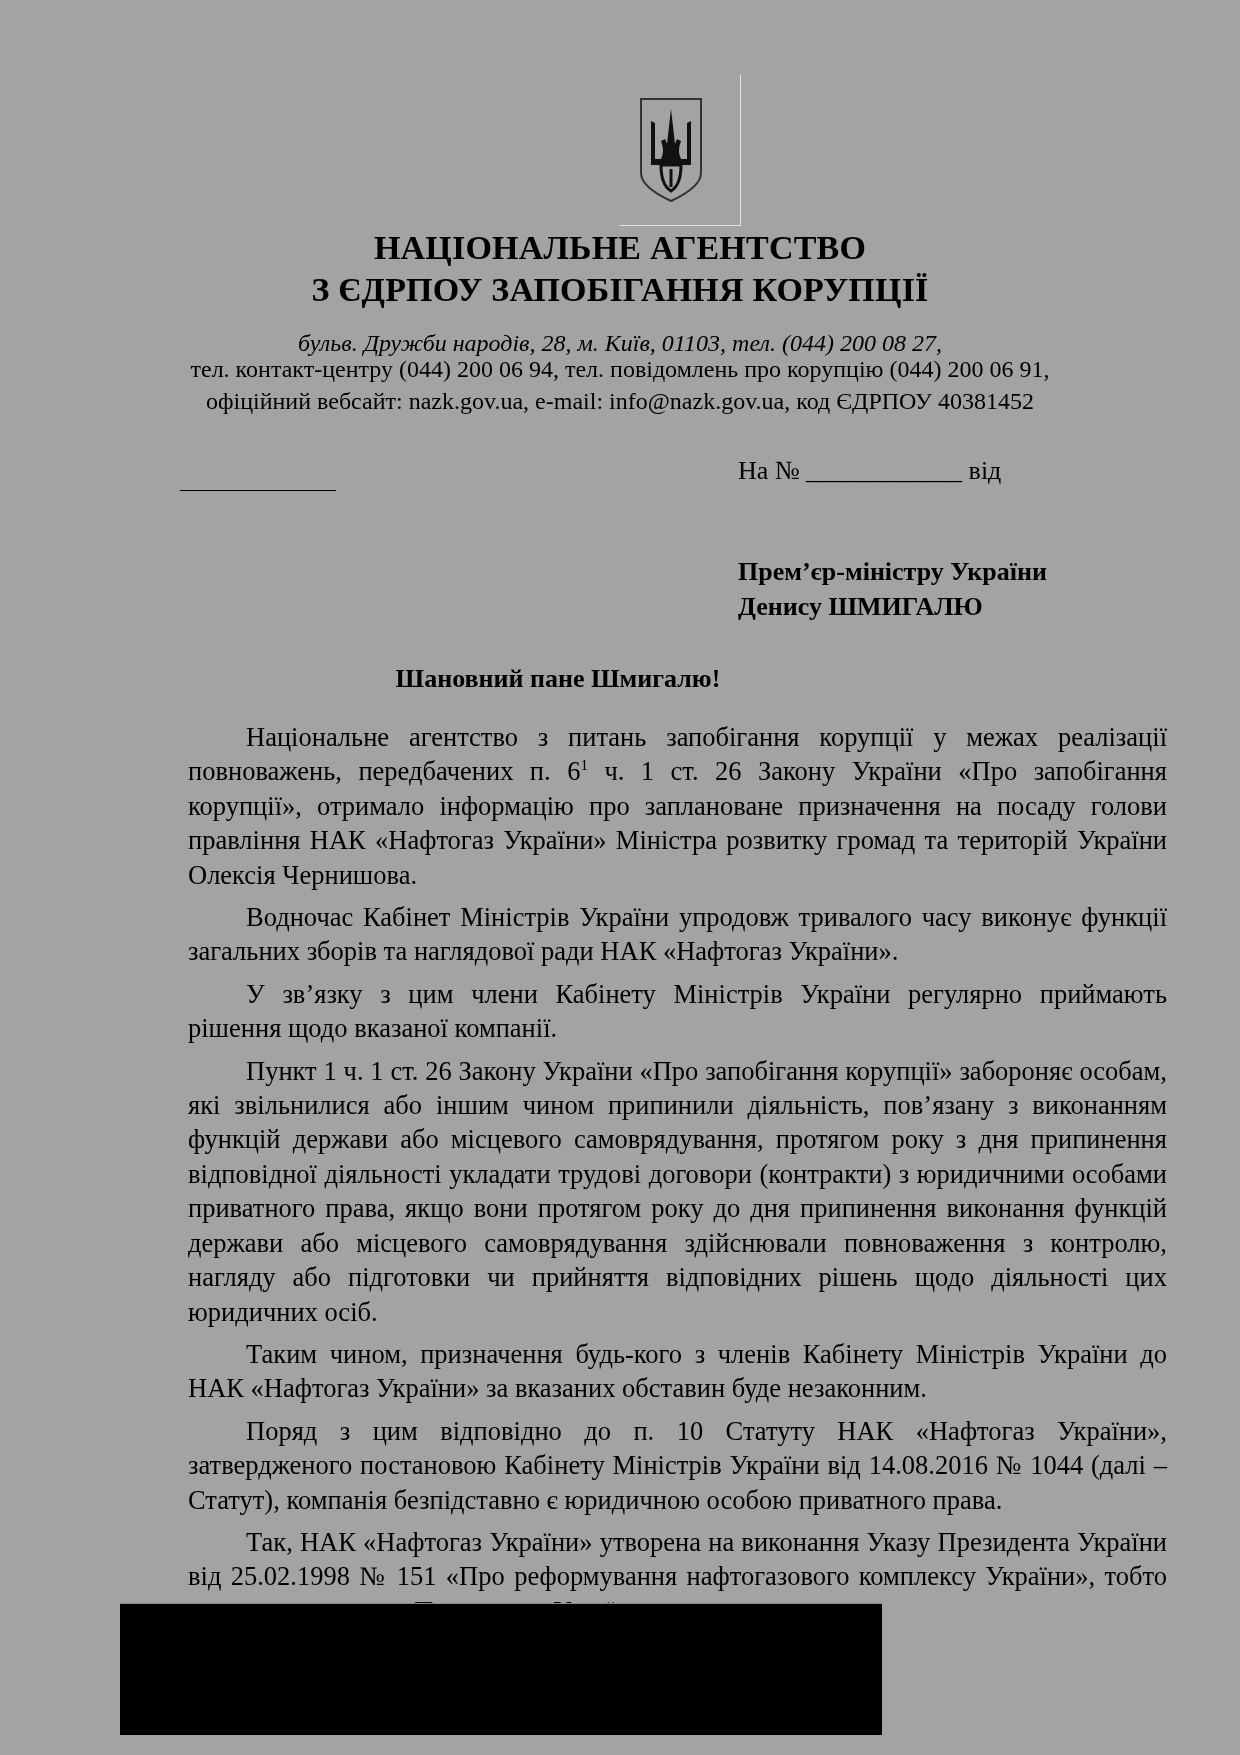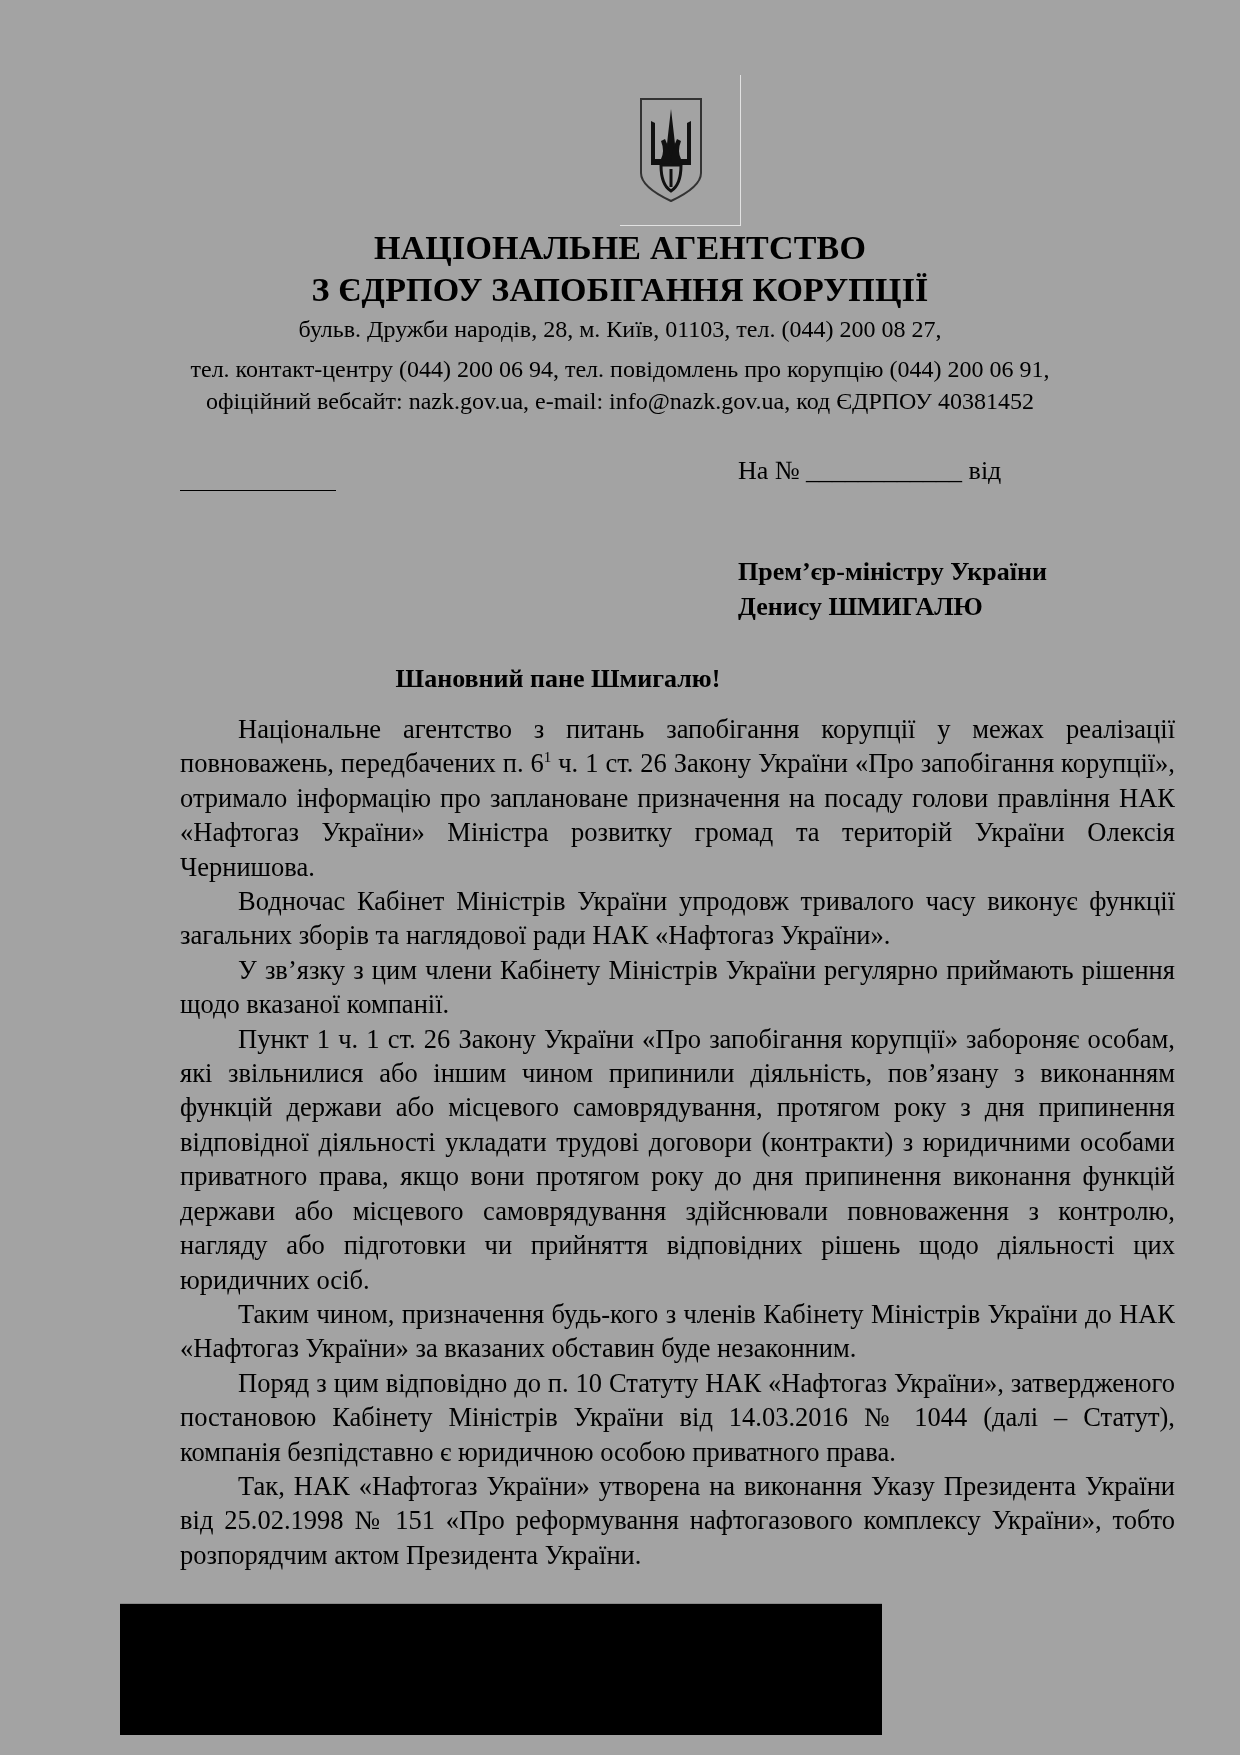--- a/index.html
+++ b/index.html
@@ -19,21 +19,21 @@
       position: absolute; left: 0; width: 1240px; text-align: center;
       font-weight: bold; font-size: 34px; line-height: 40px; letter-spacing: 0.2px;
     }
     .org-line1 { top: 228px; }
     .org-line2 { top: 270px; }
 
     .contact {
       position: absolute; left: 0; width: 1240px; text-align: center;
       font-size: 24px; line-height: 32px;
     }
-    .c1 { top: 313px; }
+    .c1 { top: 327px; font-style: italic; }
     .c2 { top: 353px; }
     .c3 { top: 385px; }
 
     .ref-line { position: absolute; left: 738px; top: 455px; font-size: 26px; line-height: 32px; white-space: pre; }
     .ref-underline { position: absolute; left: 180px; top: 490px; width: 156px; border-bottom: 1.5px solid #000; }
 
     .addressee {
       position: absolute; left: 738px; font-weight: bold; font-size: 26px; line-height: 34px;
     }
     .a1 { top: 555px; }
@@ -41,21 +41,21 @@
 
     .salutation {
       position: absolute; left: 0; width: 1116px; text-align: center;
       top: 662px; font-weight: bold; font-size: 26px; line-height: 34px;
     }
 
     .body-text {
       position: absolute; left: 180px; top: 712px; width: 995px;
       font-size: 26.5px; line-height: 34.4px; text-align: justify;
     }
-    .body-text p { margin: 0; text-indent: 58px; }
+    .body-text p { margin: 8px; text-indent: 58px; }
     .body-text sup { font-size: 15px; line-height: 0; vertical-align: 10px; }
 
     .redaction {
       position: absolute; left: 120px; top: 1603px; width: 762px; height: 131px;
       background: #000; border-top: 1px solid #8a8a8a;
     }
   </style>
 </head>
 <body>
 
@@ -83,18 +83,18 @@
   <div class="addressee a2">Денису ШМИГАЛЮ</div>
 
   <div class="salutation">Шановний пане Шмигалю!</div>
 
   <div class="body-text">
     <p><span>Національне агентство з питань запобігання корупції у межах реалізації повноважень, передбачених п. 6</span><sup>1</sup><span> ч. 1 ст. 26 Закону України «Про запобігання корупції», отримало інформацію про заплановане призначення на посаду голови правління НАК «Нафтогаз України» Міністра розвитку громад та територій України Олексія Чернишова.</span></p>
     <p>Водночас Кабінет Міністрів України упродовж тривалого часу виконує функції загальних зборів та наглядової ради НАК «Нафтогаз України».</p>
     <p>У зв’язку з цим члени Кабінету Міністрів України регулярно приймають рішення щодо вказаної компанії.</p>
     <p>Пункт 1 ч. 1 ст. 26 Закону України «Про запобігання корупції» забороняє особам, які звільнилися або іншим чином припинили діяльність, пов’язану з виконанням функцій держави або місцевого самоврядування, протягом року з дня припинення відповідної діяльності укладати трудові договори (контракти) з юридичними особами приватного права, якщо вони протягом року до дня припинення виконання функцій держави або місцевого самоврядування здійснювали повноваження з контролю, нагляду або підготовки чи прийняття відповідних рішень щодо діяльності цих юридичних осіб.</p>
     <p>Таким чином, призначення будь-кого з членів Кабінету Міністрів України до НАК «Нафтогаз України» за вказаних обставин буде незаконним.</p>
-    <p>Поряд з цим відповідно до п. 10 Статуту НАК «Нафтогаз України», затвердженого постановою Кабінету Міністрів України від 14.03.2016 № 1044 (далі – Статут), компанія безпідставно є юридичною особою приватного права.</p>
+    <p>Поряд з цим відповідно до п. 10 Статуту НАК «Нафтогаз України», затвердженого постановою Кабінету Міністрів України від 14.08.2016 № 1044 (далі – Статут), компанія безпідставно є юридичною особою приватного права.</p>
     <p>Так, НАК «Нафтогаз України» утворена на виконання Указу Президента України від 25.02.1998 № 151 «Про реформування нафтогазового комплексу України», тобто розпорядчим актом Президента України.</p>
   </div>
 
   <div class="redaction"></div>
 </div>
 
 </body></html>

